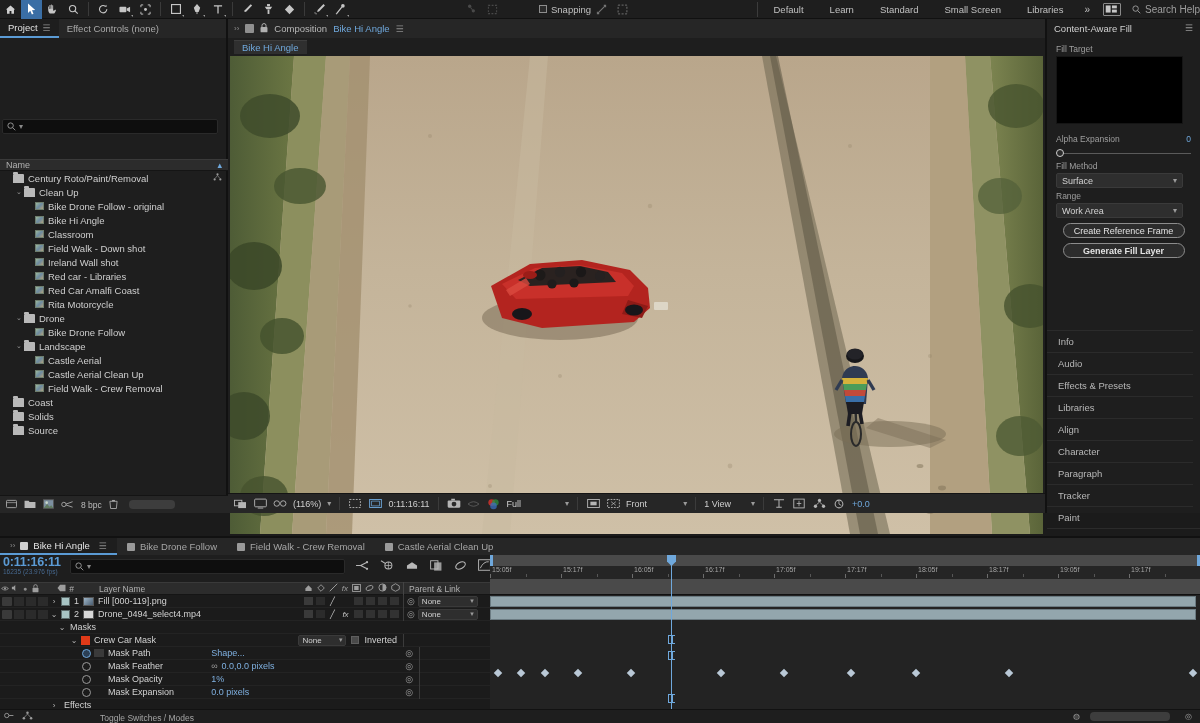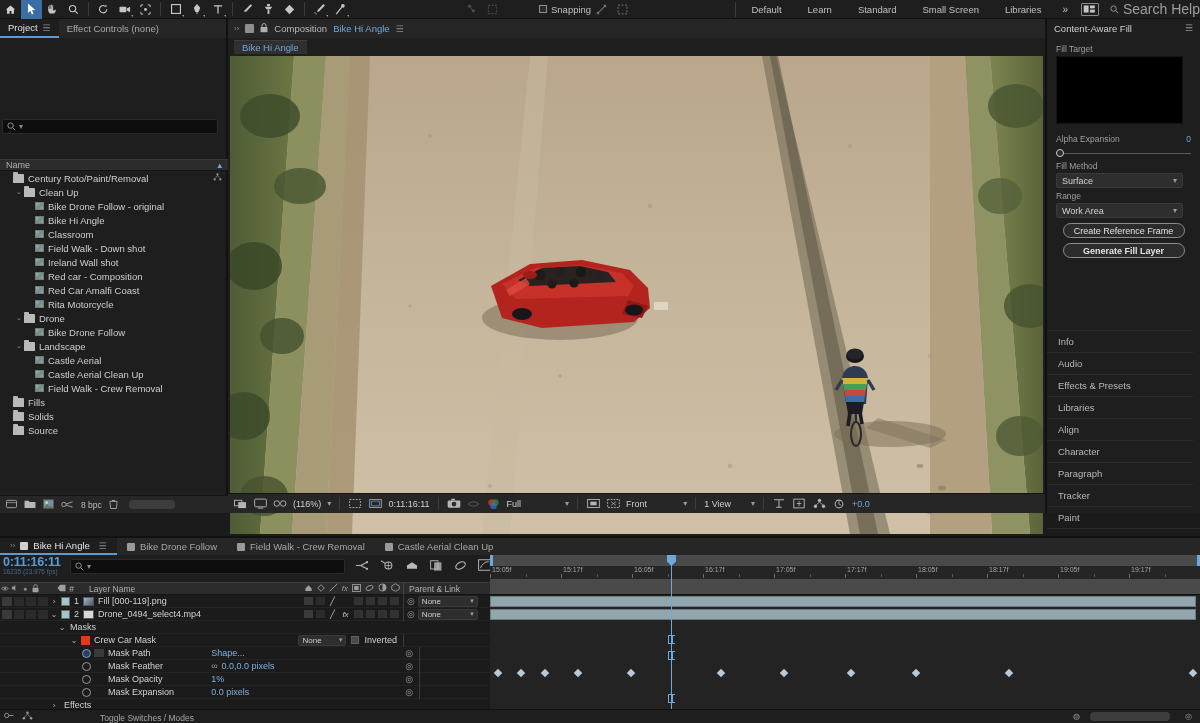--- a/index.html
+++ b/index.html
@@ -33,21 +33,21 @@
   .snapwrap { display:flex; align-items:center; gap:4px; margin-left:8px;padding-left:28px; }
   .chk { width:8px; height:8px; border:1px solid #8d8d8d; background:#2b2b2b; }
   .snaplabel { font-size:9.5px; color:#c0c0c0; }
   .ws-area { margin-left:auto; display:flex; align-items:center; height:19px; }
   .ws-div { width:1px; height:15px; background:#3c3c3c; margin-right:2px;}
   .ws { padding:0 13px; font-size:9.5px; color:#c0c0c0; line-height:19px; }
   .ws-more { padding:0 8px; color:#c0c0c0; font-size:10px; }
   .ws-icon { width:18px; height:13px; border:1px solid #8a8a8a; border-radius:1px;
              display:flex; align-items:center; justify-content:center; margin:0 5px; }
   .searchhelp { display:flex; align-items:center; gap:4px; padding-left:6px;
-                color:#9e9e9e; font-size:14px; }
+                color:#9e9e9e; font-size:10px; }
 
   
   .project {
     position: absolute; left:0; top:19px; width:228px; height:494px;
     background:#1e1e1e; border-right:2px solid #111;
   }
   .ptabs { height:19px; background:#262626; display:flex; align-items:flex-end; }
   .ptab { height:19px; display:flex; align-items:center; gap:5px; padding:0 8px;
           font-size:9.5px; color:#a9a9a9; }
   .ptab.active { background:#1e1e1e; color:#e0e0e0; border-bottom:2px solid #5b9bd5; }
@@ -405,21 +405,21 @@
           <span>Field Walk - Down shot</span>
         </div>
         <div class="prow">
           <span class="tw" style="margin-left: 25px;"></span>
           <span class="foot-ic"></span>
           <span>Ireland Wall shot</span>
         </div>
         <div class="prow">
           <span class="tw" style="margin-left: 25px;"></span>
           <span class="foot-ic"></span>
-          <span>Red car - Composition</span>
+          <span>Red car - Libraries</span>
         </div>
         <div class="prow">
           <span class="tw" style="margin-left: 25px;"></span>
           <span class="foot-ic"></span>
           <span>Red Car Amalfi Coast</span>
         </div>
         <div class="prow">
           <span class="tw" style="margin-left: 25px;"></span>
           <span class="foot-ic"></span>
           <span>Rita Motorcycle</span>
@@ -450,21 +450,21 @@
           <span>Castle Aerial Clean Up</span>
         </div>
         <div class="prow">
           <span class="tw" style="margin-left: 25px;"></span>
           <span class="foot-ic"></span>
           <span>Field Walk - Crew Removal</span>
         </div>
         <div class="prow">
           <span class="tw" style="margin-left: 3px;"></span>
           <span class="folder-ic"></span>
-          <span>Fills</span>
+          <span>Coast</span>
         </div>
         <div class="prow">
           <span class="tw" style="margin-left: 3px;"></span>
           <span class="folder-ic"></span>
           <span>Solids</span>
         </div>
         <div class="prow">
           <span class="tw" style="margin-left: 3px;"></span>
           <span class="folder-ic"></span>
           <span>Source</span>
@@ -952,21 +952,21 @@
             <path d="M2 4 L2 2.6 A2 2 0 0 1 6 2.6 L6 4" fill="none" stroke="#9e9e9e" stroke-width="1"></path>
           </svg>
       </span>
       <span style="width:16px"></span>
       <span class="sw">
         <svg width="9" height="8" viewBox="0 0 10 9">
             <path d="M0.5 4.5 L3.4 0.8 L9.5 0.8 L9.5 8.2 L3.4 8.2Z" fill="#9e9e9e"></path>
           </svg>
       </span>
       <span style="width:11px;text-align:center;color:#b0b0b0">#</span>
-      <span style="margin-left:12px">Layer Name</span>
+      <span style="margin-left:22px">Layer Name</span>
       <span style="margin-left:auto;display:flex;align-items:center;gap:4px;padding-right:3px">
         <span>
           <svg width="9" height="8" viewBox="0 0 10 9">
               <path d="M1.5 8 L8.5 8 L8.5 5 L5 1.4 L1.5 5Z" fill="#9e9e9e"></path>
             </svg>
         </span>
         <span>
           <svg width="8" height="8" viewBox="0 0 9 9">
               <path d="M4.5 0.8 L8.2 4.5 L4.5 8.2 L0.8 4.5Z" fill="none" stroke="#9e9e9e"></path>
             </svg>

